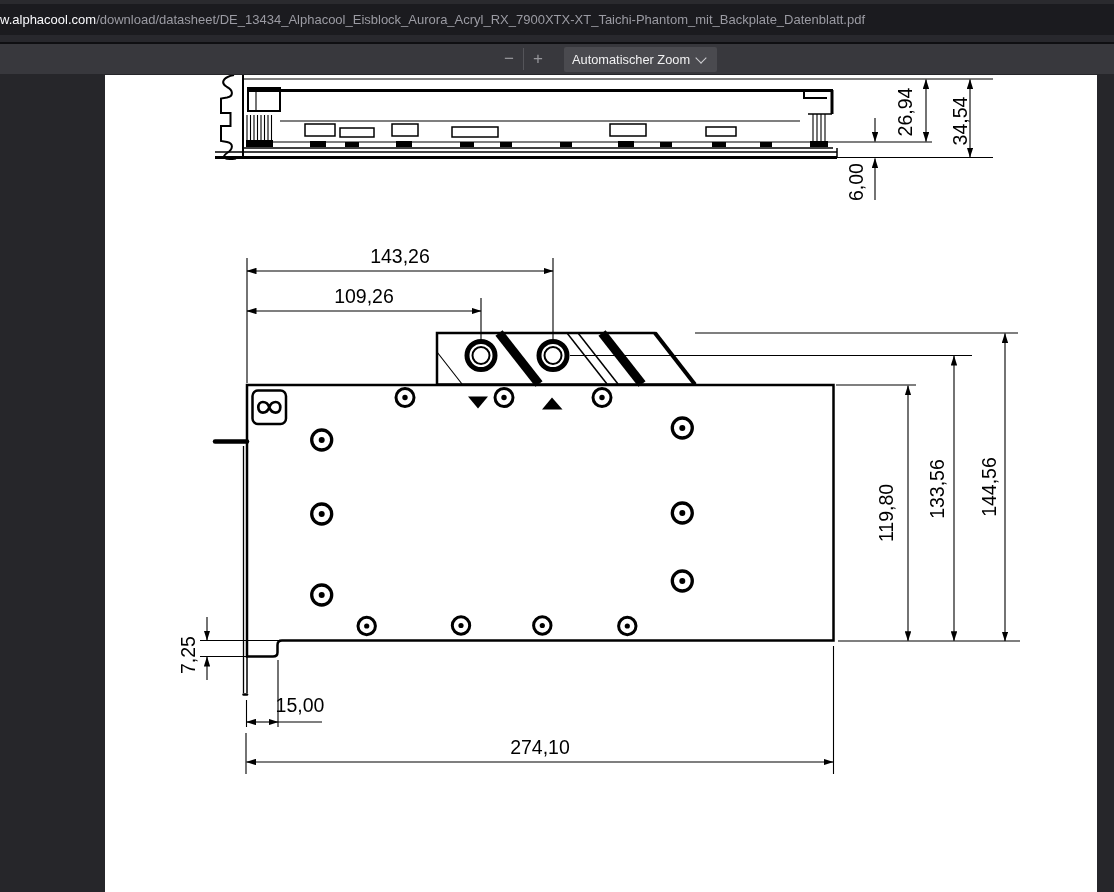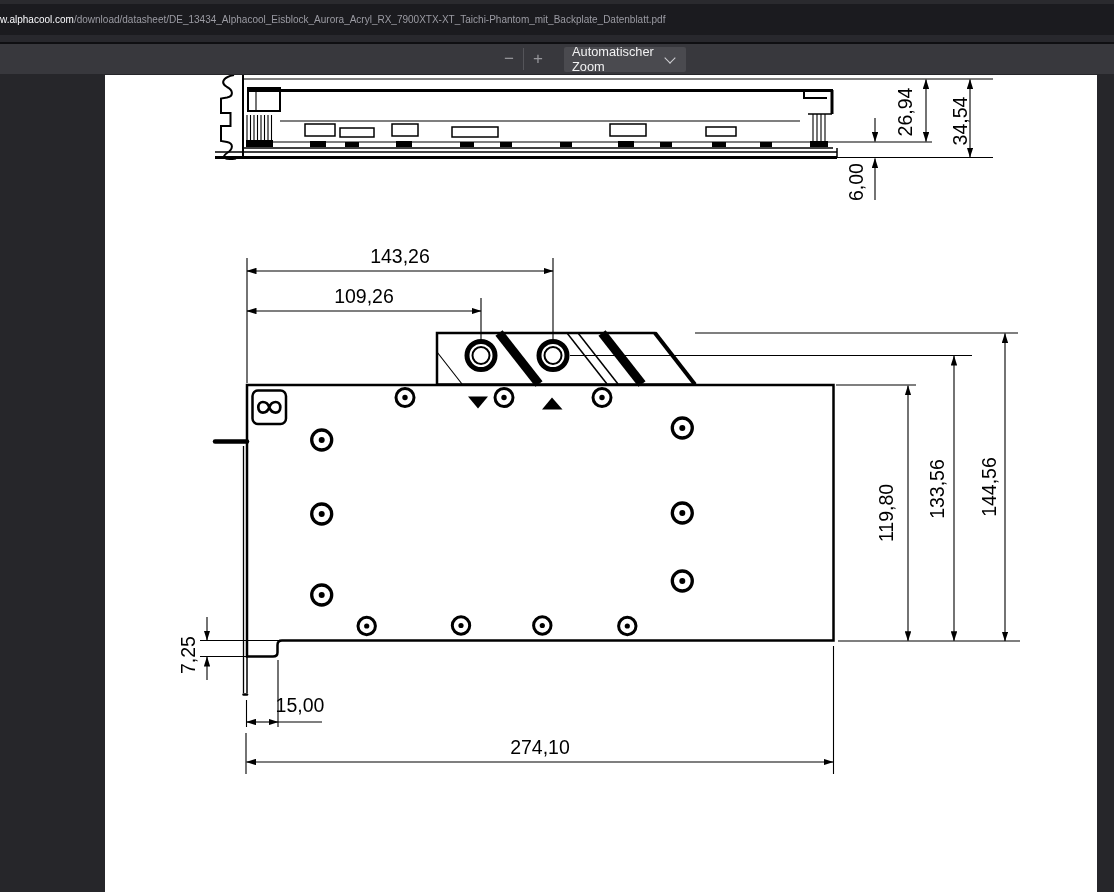--- a/index.html
+++ b/index.html
@@ -1,32 +1,32 @@
 <!DOCTYPE html>
 <html><head>
 <meta charset="utf-8">
 <style>
   html,body{margin:0;padding:0;background:#26262a;}
   #screen{position:relative;width:1114px;height:892px;overflow:hidden;
           font-family:"Liberation Sans",sans-serif;background:#26262a;}
   
   .top-strip{position:absolute;left:0;top:0;width:1114px;height:4px;background:#2a2a2e;}
   .url-bar{position:absolute;left:0;top:4px;width:1114px;height:31px;background:#1b1b1f;
-           line-height:31px;font-size:10px;white-space:nowrap;}
+           line-height:31px;font-size:13px;white-space:nowrap;}
   .url-bar .domain{color:#fbfbfe;}
   .url-bar .path{color:#9b9ba3;}
   .chrome-gap{position:absolute;left:0;top:35px;width:1114px;height:7px;background:#28282d;}
   .chrome-border{position:absolute;left:0;top:42px;width:1114px;height:2px;background:#0f0f12;}
   .pdf-toolbar{position:absolute;left:0;top:44px;width:1114px;height:30px;background:#38383d;}
   .tb-controls{position:absolute;left:495px;top:0;height:30px;display:flex;align-items:center;}
   .tb-btn{width:28px;height:28px;border:none;background:transparent;color:#97979c;
           font-size:17px;line-height:28px;text-align:center;padding:0;cursor:pointer;
           font-family:"Liberation Sans",sans-serif;}
   .tb-sep{width:1px;height:22px;background:#55555a;margin:0 0;}
-  .zoom-select{margin-left:12px;width:122px;height:25px;background:#4a4a4f;border-radius:2px;
+  .zoom-select{margin-left:12px;width:153px;height:25px;background:#4a4a4f;border-radius:2px;
                display:flex;align-items:center;color:#f1f1f2;font-size:12.8px;cursor:pointer;}
   .zoom-select .zs-label{padding-left:8px;flex:1;}
   .chev{width:7px;height:7px;border-right:1.6px solid #cfcfd3;border-bottom:1.6px solid #cfcfd3;
         transform:rotate(45deg);margin-right:12px;margin-top:-3px;}
   
   .content{position:absolute;left:0;top:74px;width:1114px;height:818px;background:#26262a;}
   .pdf-page{position:absolute;left:105px;top:1px;width:992px;height:817px;background:#ffffff;}
   .pdf-page svg{display:block;}
   .dimtxt{font-family:"Liberation Sans",sans-serif;font-size:19.5px;fill:#000;}
 </style>

